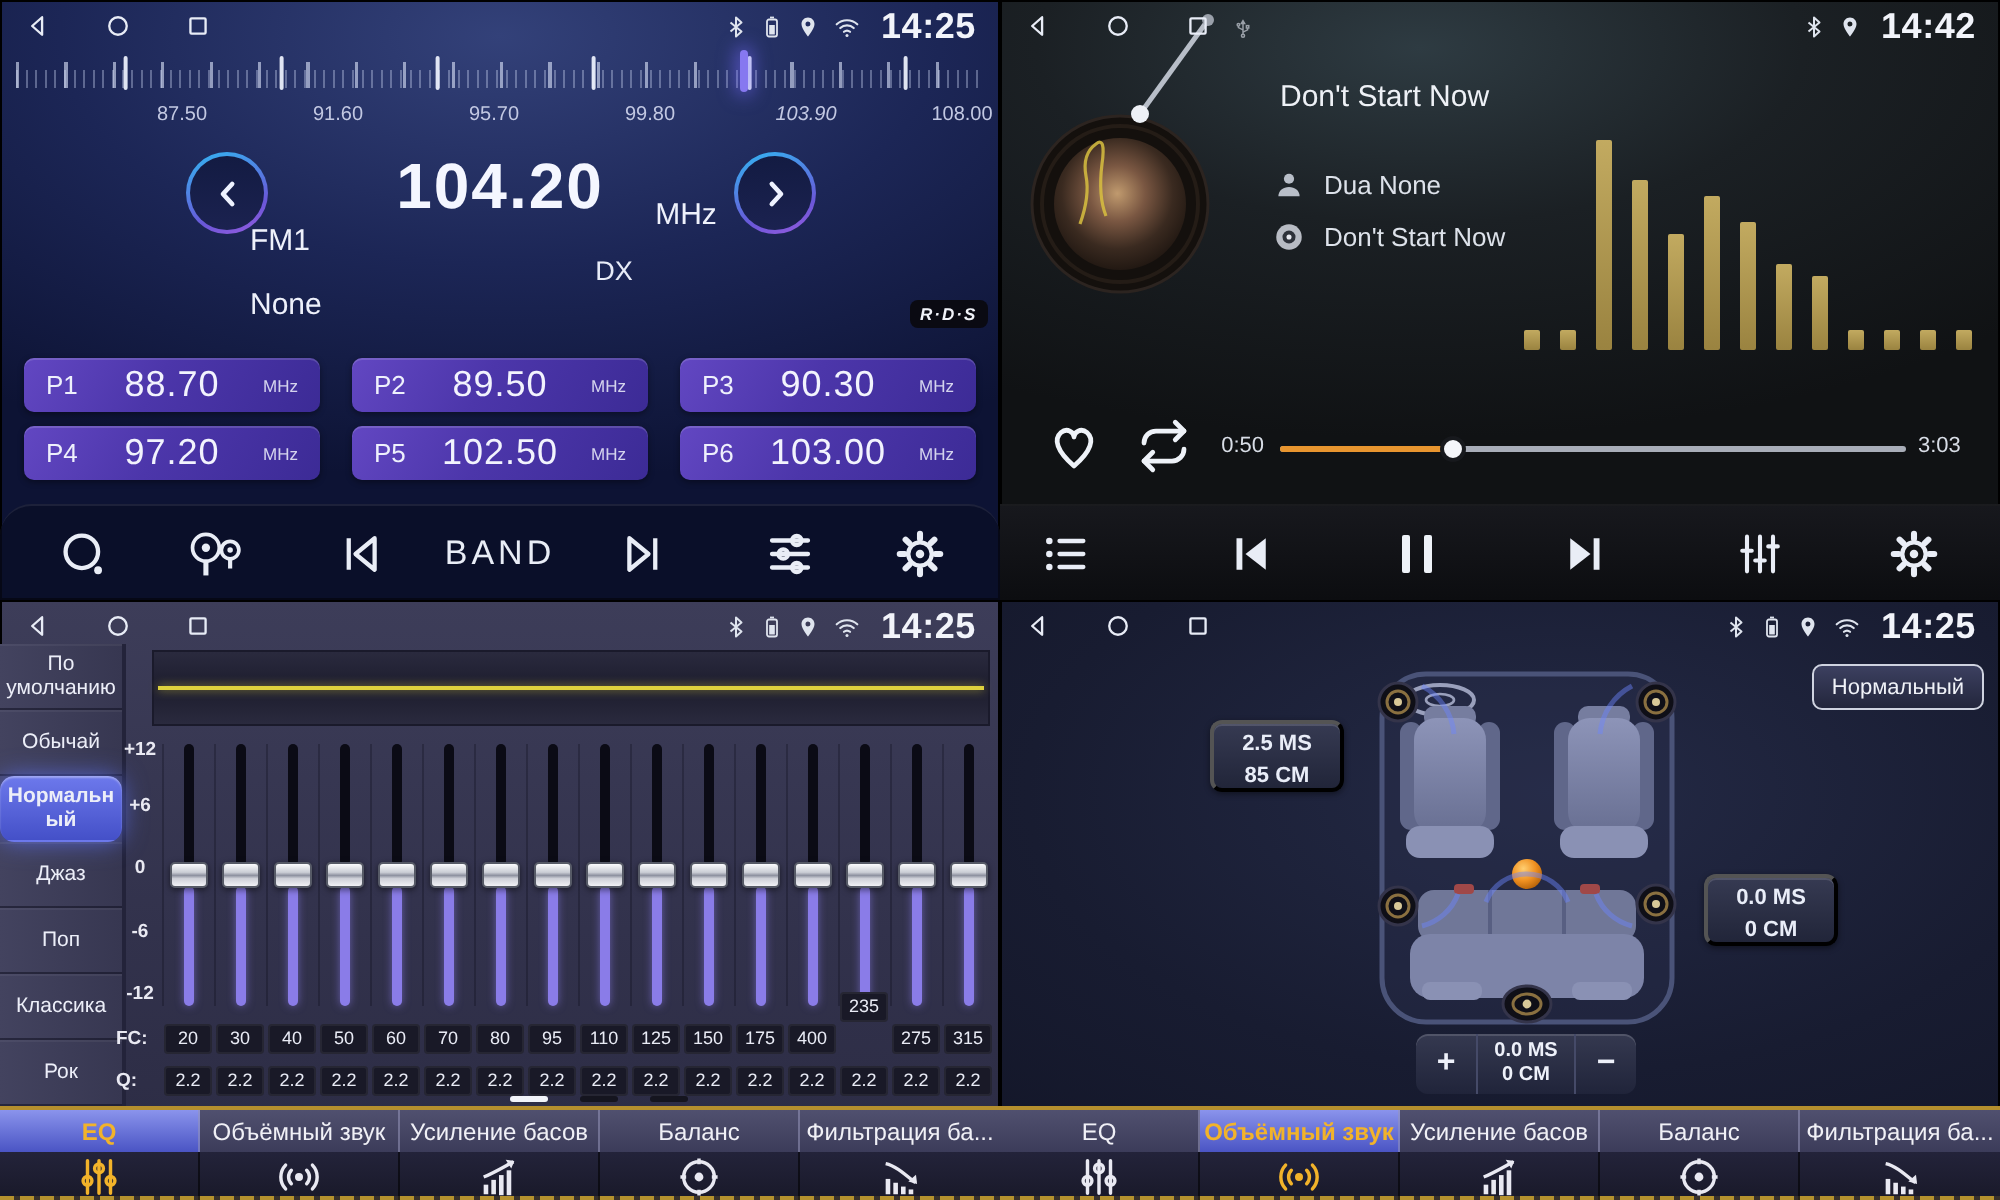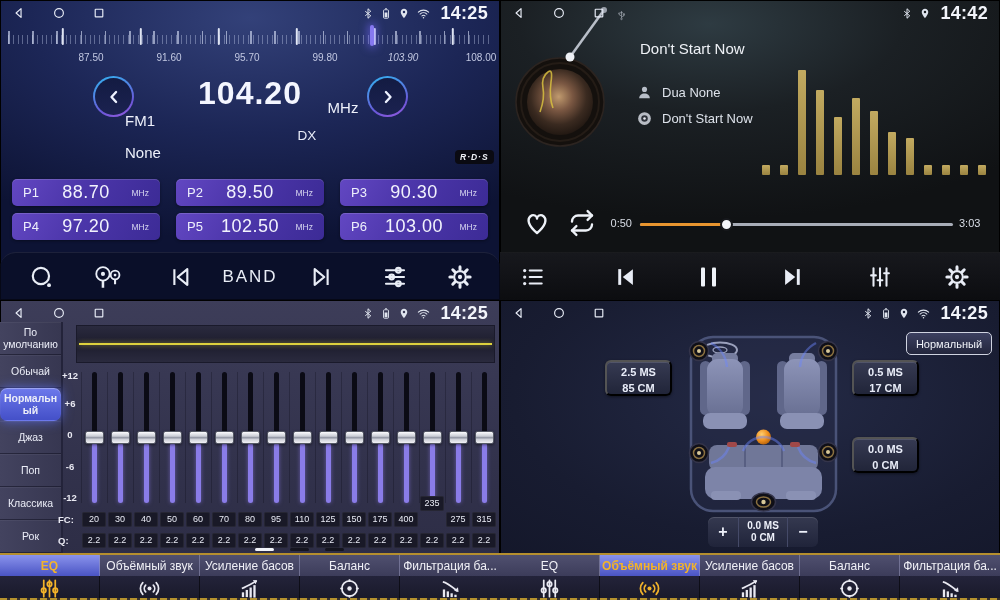--- a/index.html
+++ b/index.html
@@ -854,24 +854,20 @@
             <ellipse rx="7" ry="5" fill="none" stroke="#8a7040" stroke-width="1.5"></ellipse>
             <circle r="2.2" fill="#d8c898"></circle>
           </g>
       </g>
     </svg>
 
     <button class="delay-btn" style="left:105px;top:60px">
       <div>2.5 MS</div>
       <div>85 CM</div>
     </button>
-    <button class="delay-btn" style="left:352px;top:60px">
-      <div>0.5 MS</div>
-      <div>17 CM</div>
-    </button>
     <button class="delay-btn" style="left:352px;top:137px">
       <div>0.0 MS</div>
       <div>0 CM</div>
     </button>
 
     <div class="sub-ctl">
       <span class="sub-btn">+</span>
       <span class="sub-val">
         <span>0.0 MS</span>
         <span>0 CM</span>

